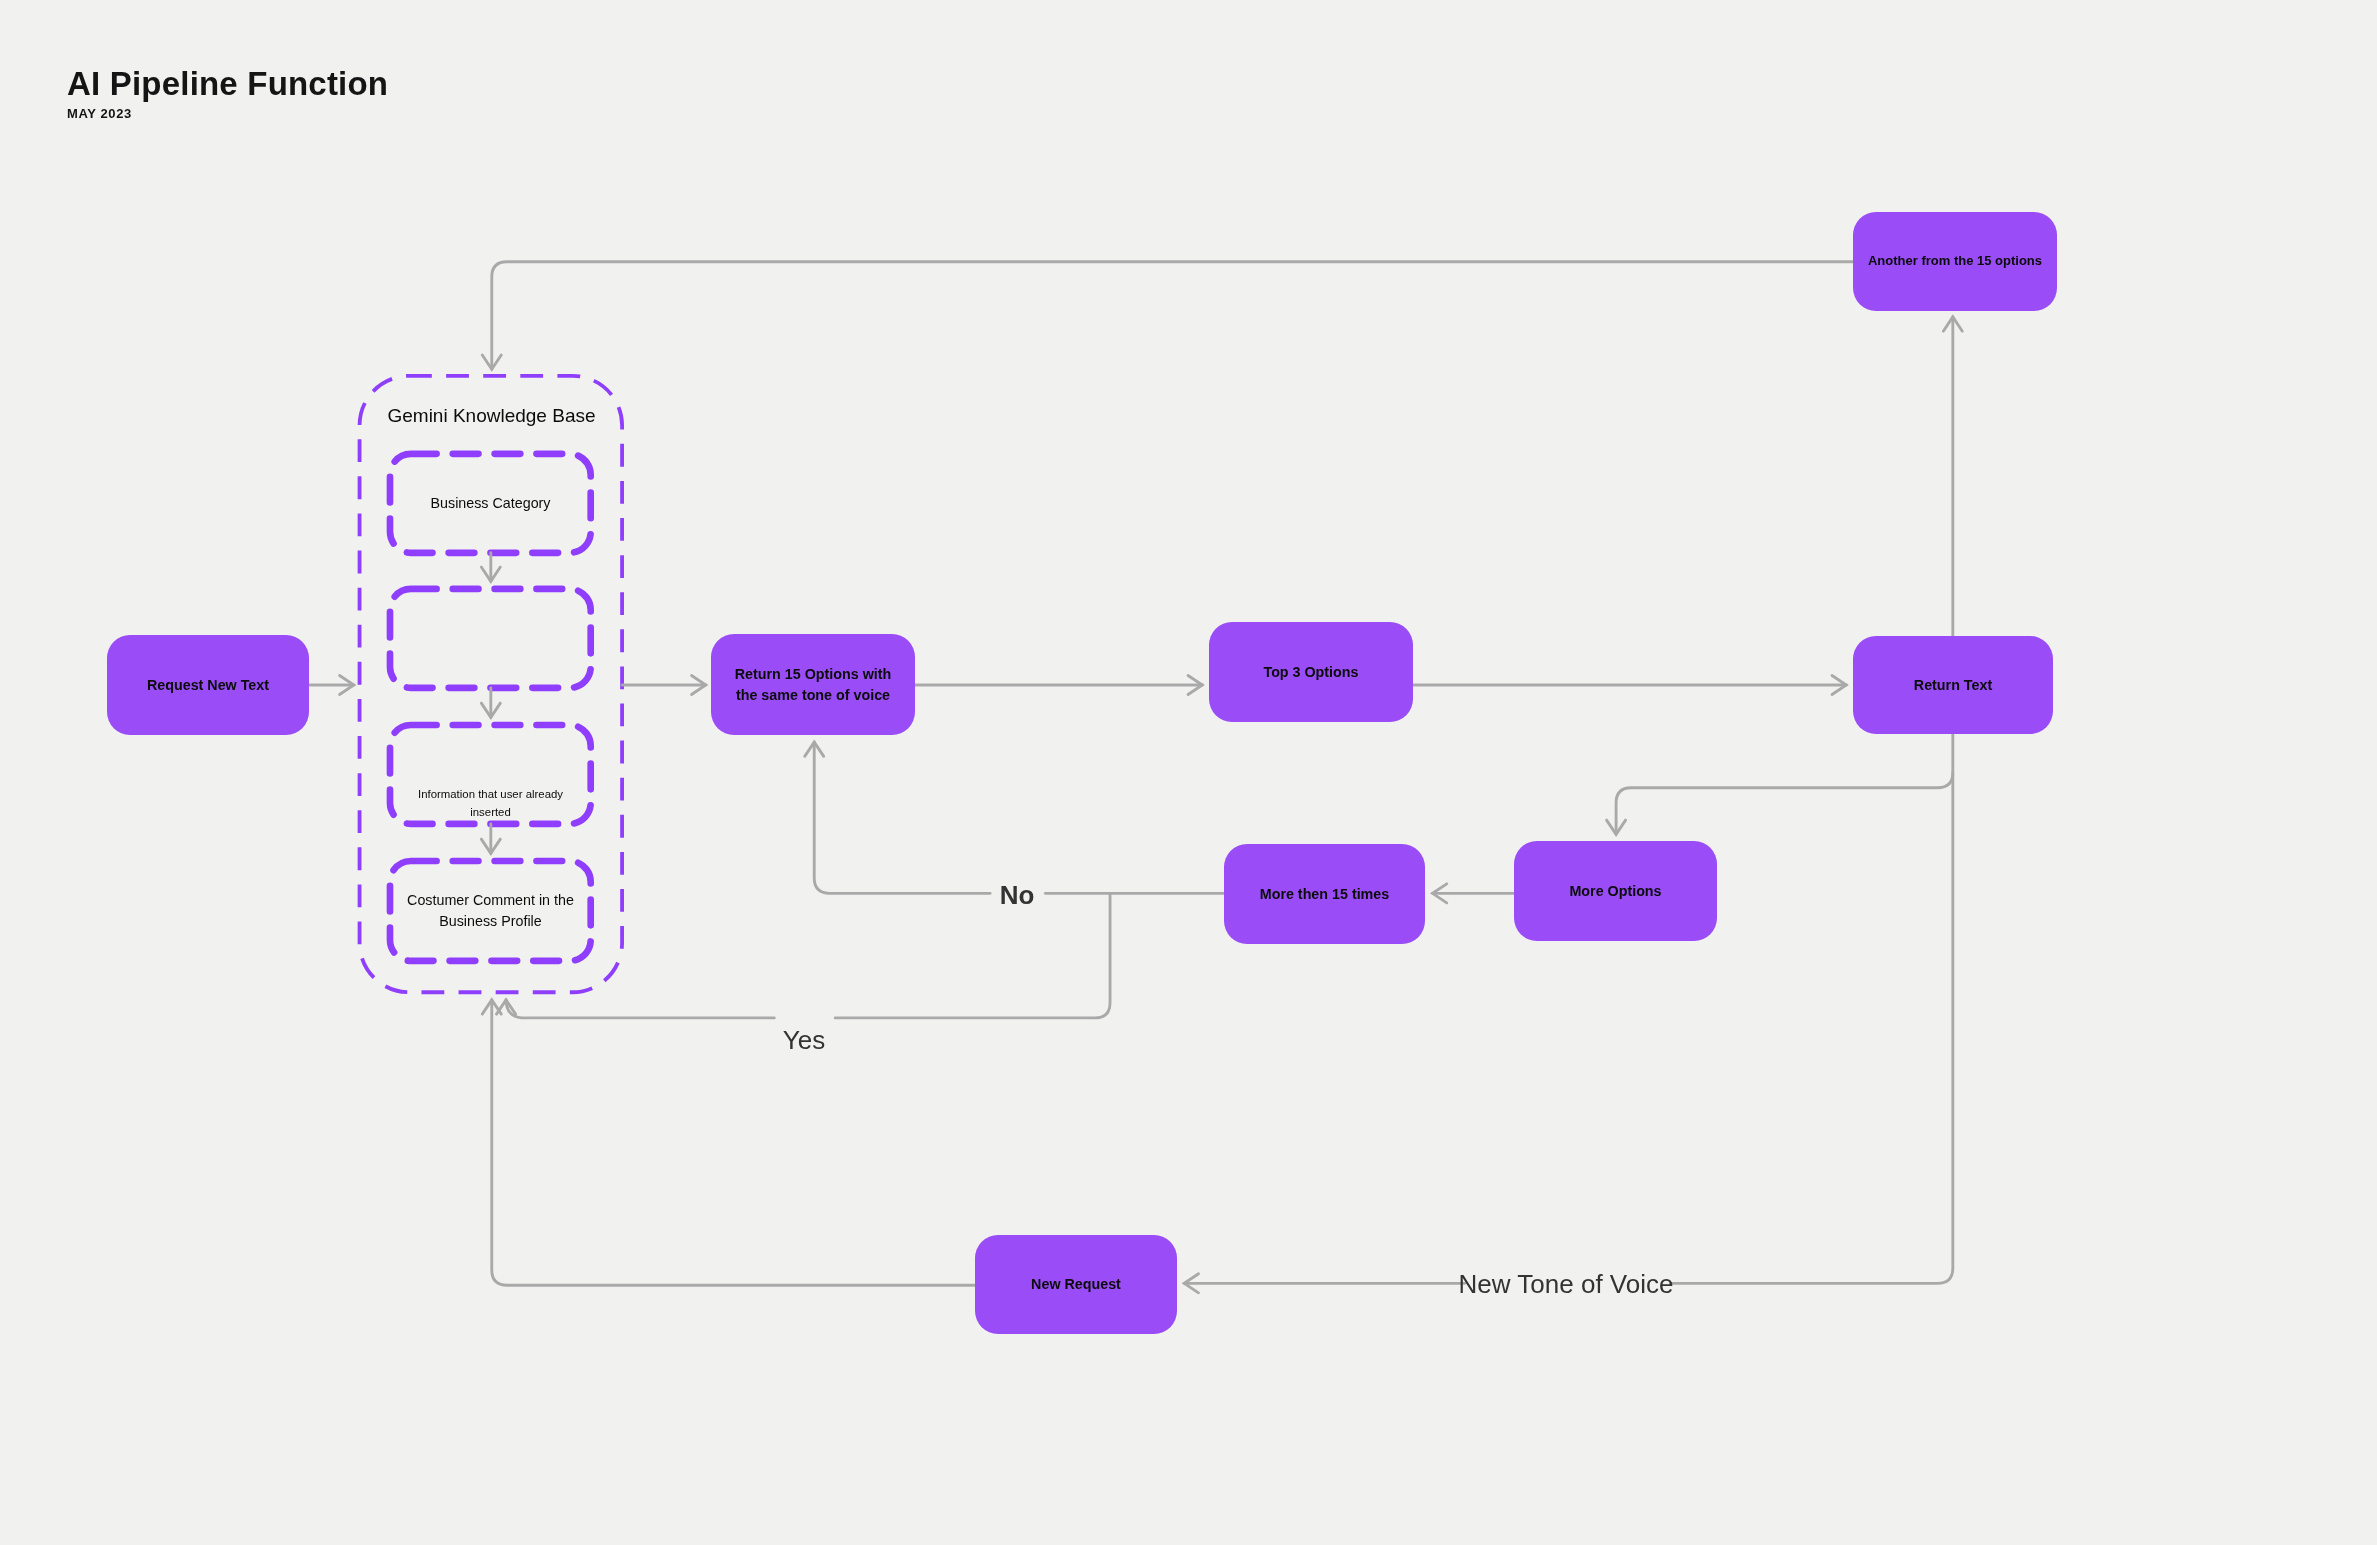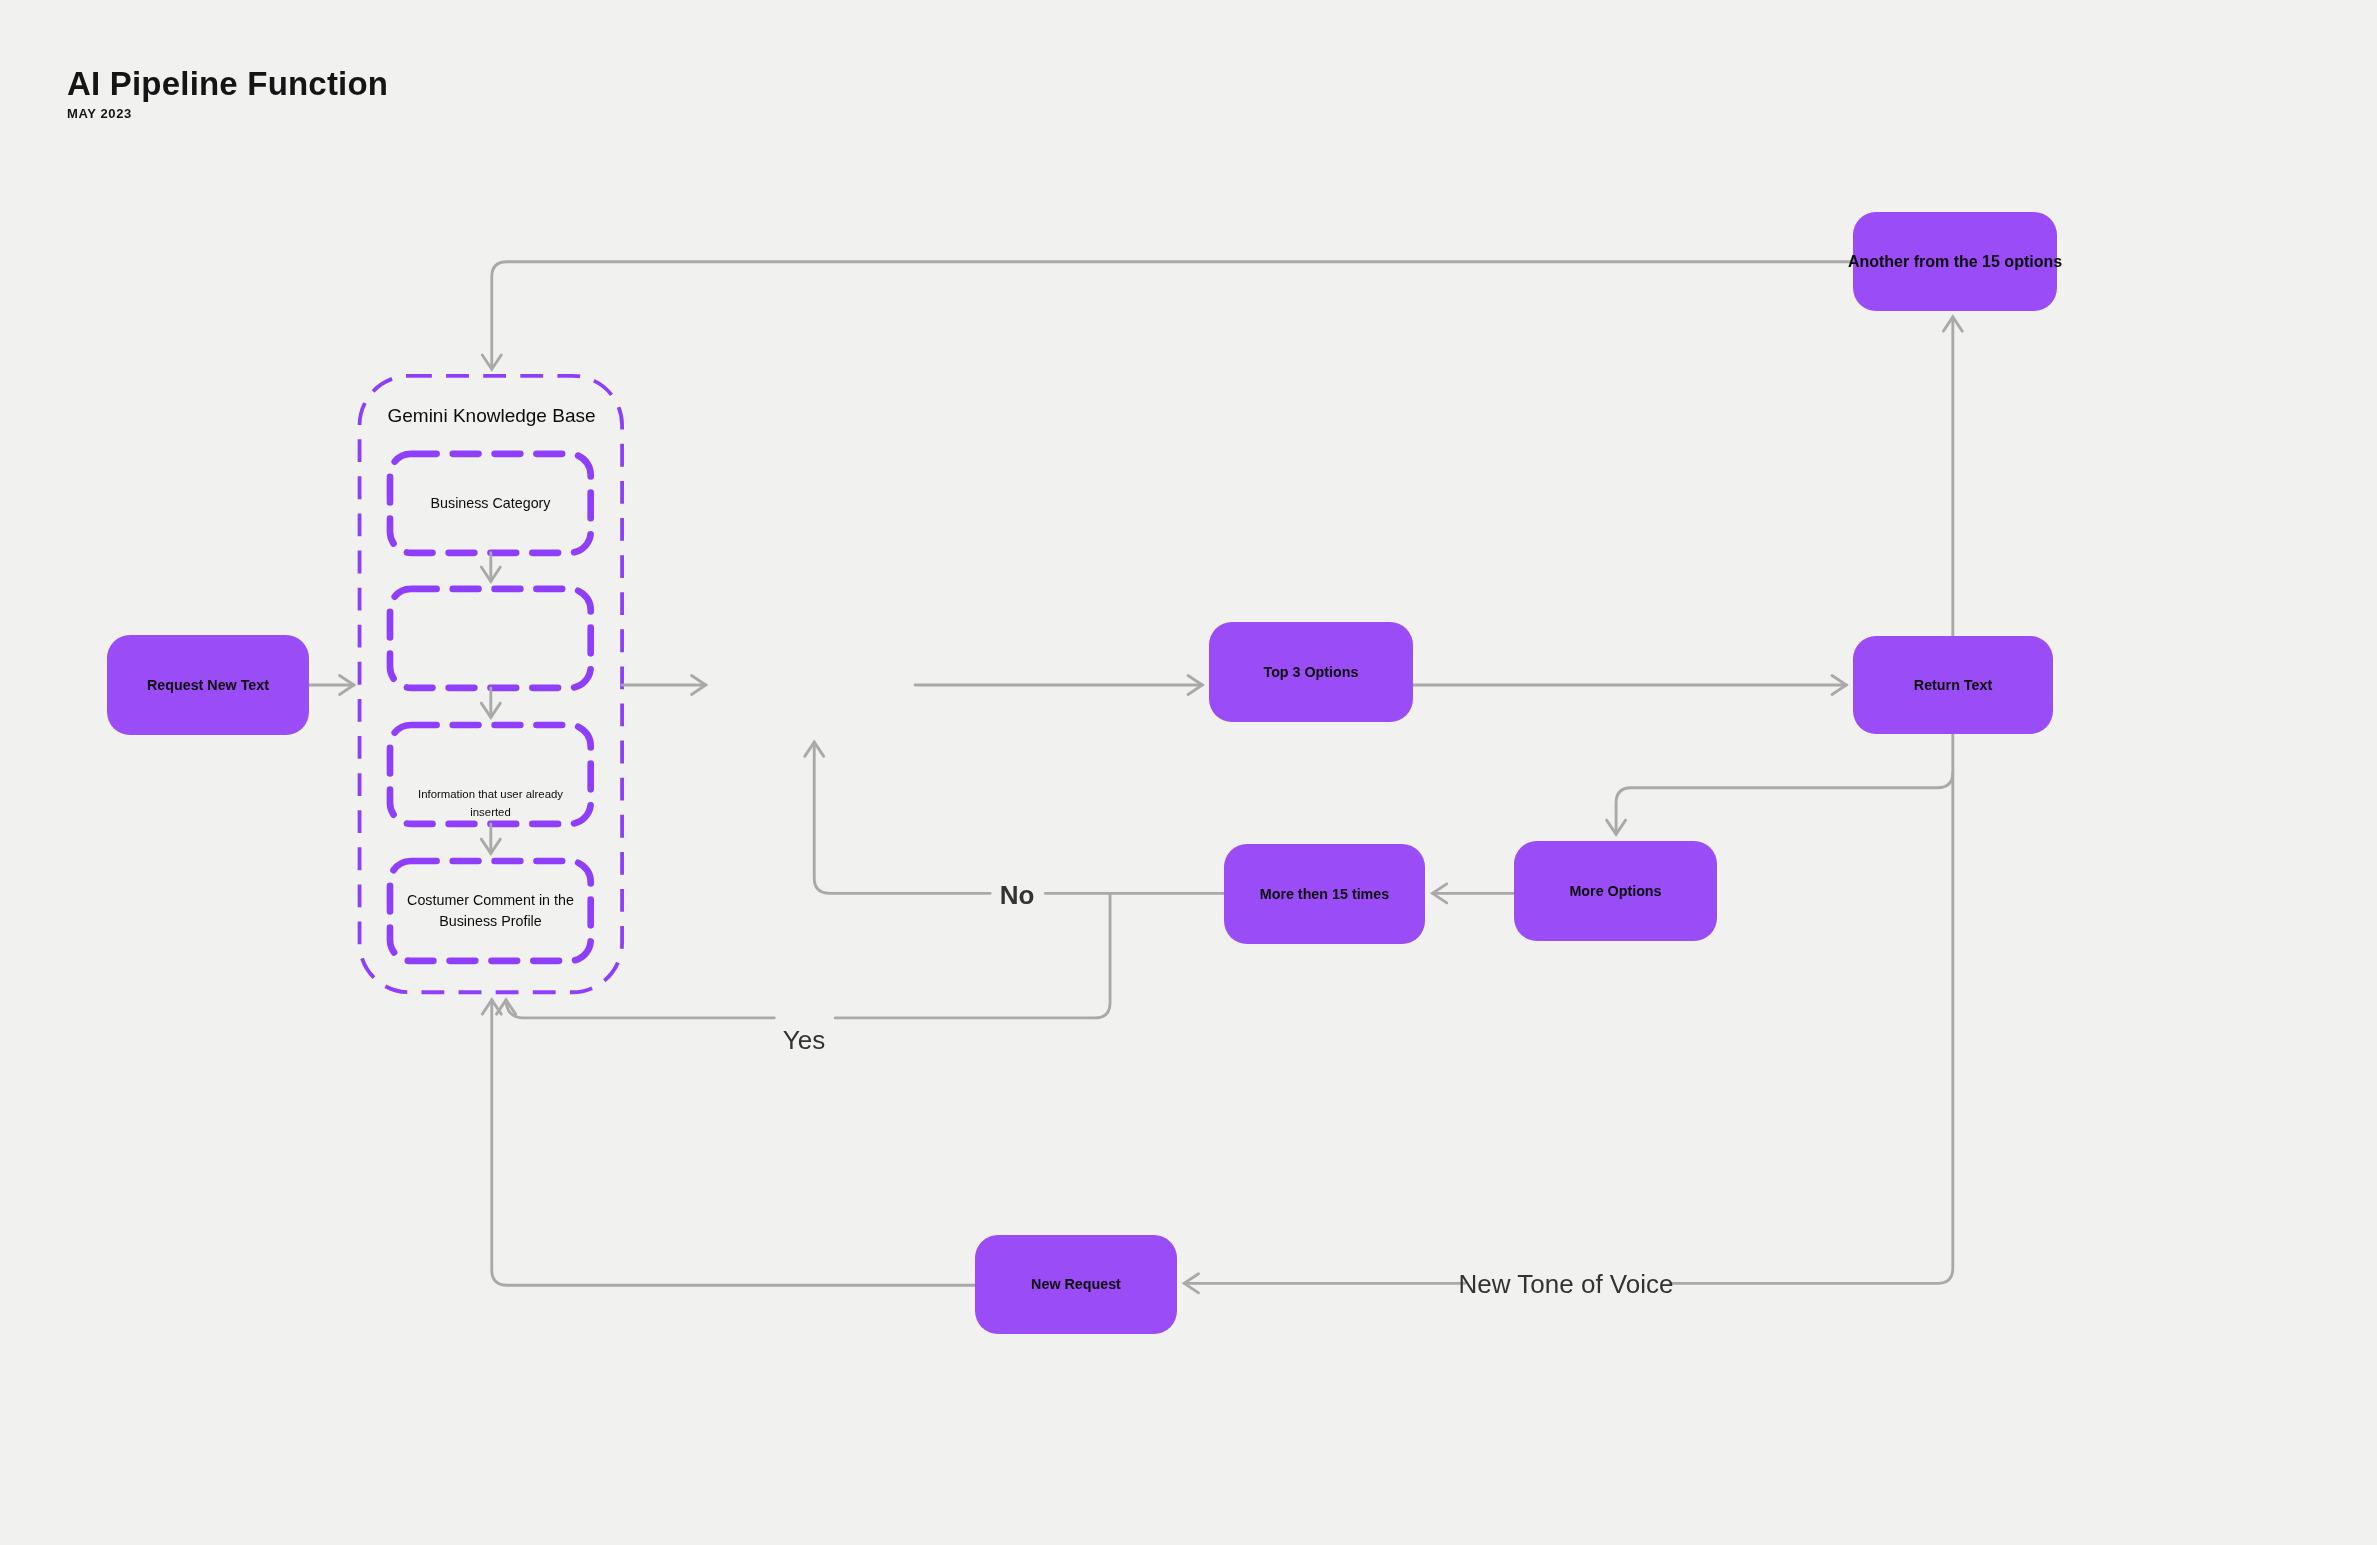--- a/index.html
+++ b/index.html
@@ -32,21 +32,21 @@
   .page-date{
     position:absolute;left:67px;top:106px;
     font-size:13px;font-weight:700;color:var(--title-color);letter-spacing:0.6px;
   }
   .node{
     position:absolute;display:flex;align-items:center;justify-content:center;
     background:var(--node-fill);border-radius:23px;
     color:var(--node-text);font-weight:700;font-size:14.3px;line-height:1.45;
     text-align:center;padding:0 13.3px;
   }
-  .node.small-label{font-size:16px;white-space:nowrap;padding:0 3.8px;}
+  .node.small-label{font-size:13px;white-space:nowrap;padding:0 3.8px;}
   .kb-label{
     position:absolute;left:360px;top:405px;width:263px;
     text-align:center;font-size:19px;font-weight:500;color:var(--node-text);
   }
   .kb-item-label{
     position:absolute;display:flex;align-items:center;justify-content:center;
     text-align:center;font-size:14.3px;font-weight:500;color:var(--node-text);
     line-height:1.5;padding:0 13.3px;
   }
   .kb-item-label.tiny{font-size:11.4px;line-height:1.55;}
@@ -114,20 +114,23 @@
     <span>Information that user already inserted</span>
   </div>
   <div class="kb-item-label" style="left:390px;top:861px;width:201px;height:100px;">
     <span>Costumer Comment in the Business Profile</span>
   </div>
 
   <div class="node" style="left:107px;top:635px;width:202px;height:100px;">
     <span>Request New Text</span>
   </div>
 
+  <div class="node" style="left:711px;top:634px;width:204px;height:101px;">
+    <span>Return 15 Options with the same tone of voice</span>
+  </div>
 
   <div class="node" style="left:1209px;top:622px;width:204px;height:100px;">
     <span>Top 3 Options</span>
   </div>
 
   <div class="node" style="left:1853px;top:636px;width:200px;height:98px;">
     <span>Return Text</span>
   </div>
 
   <div class="node small-label" style="left:1853px;top:212px;width:204px;height:99px;">

